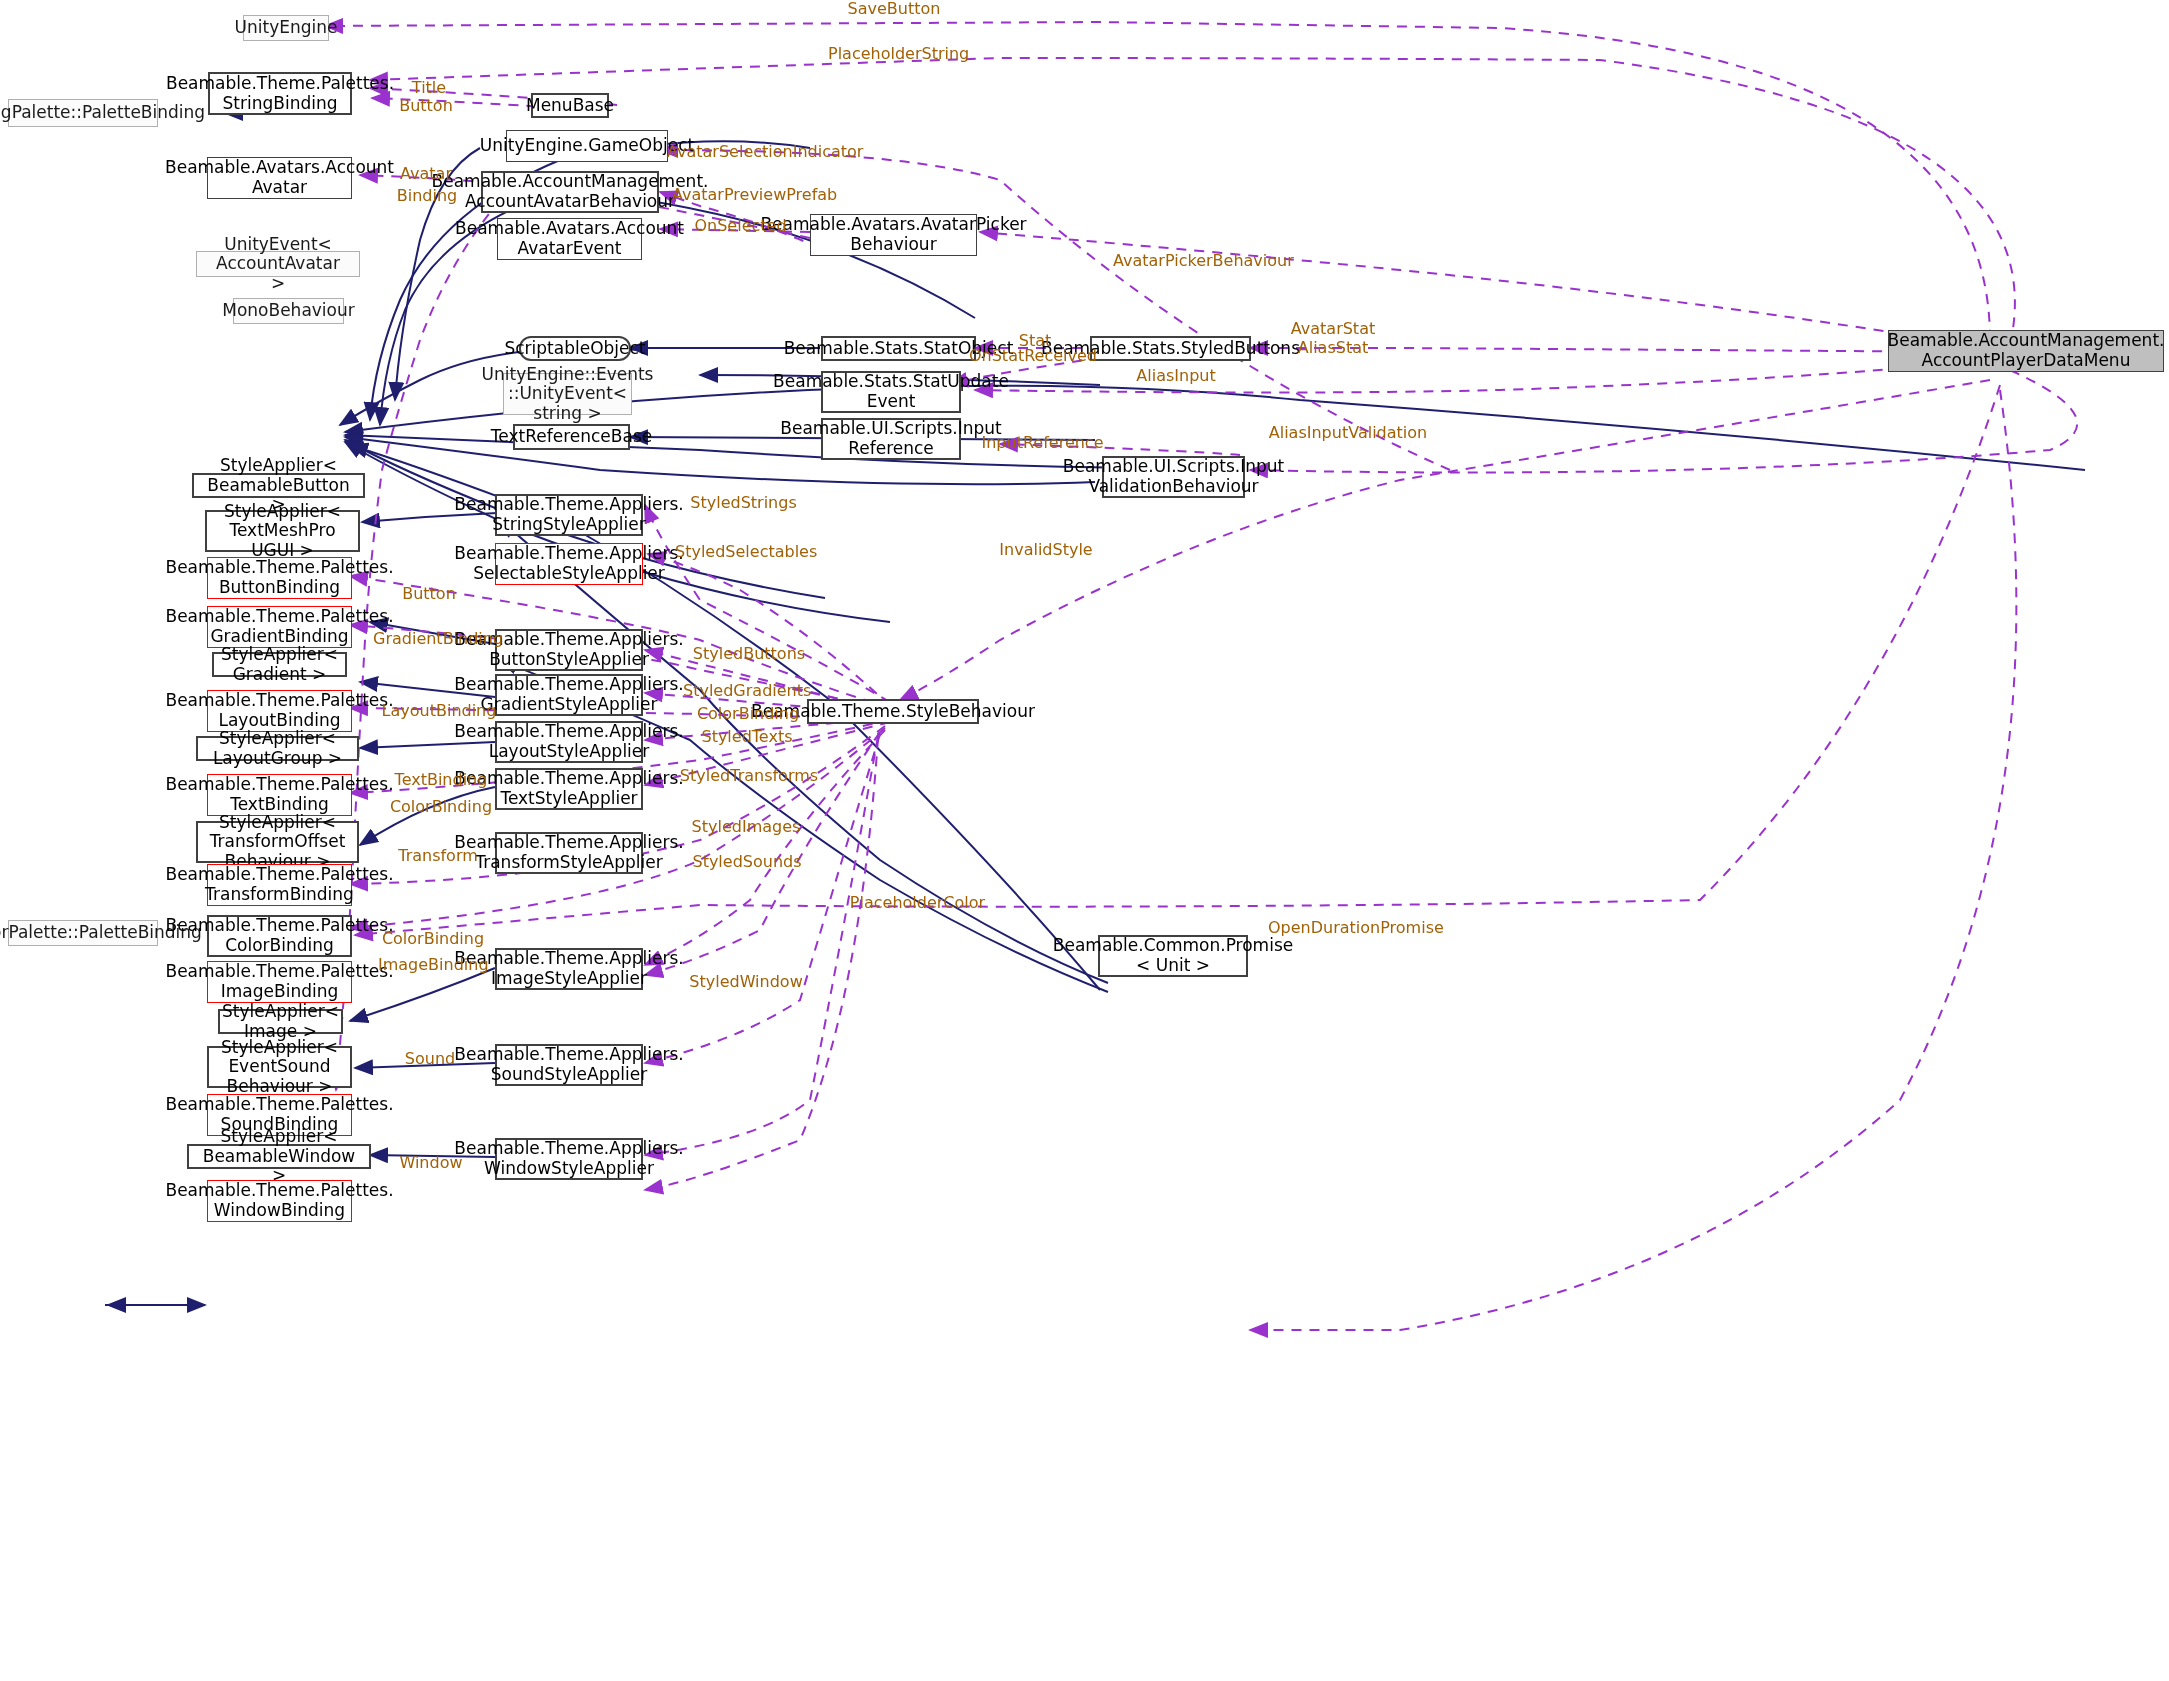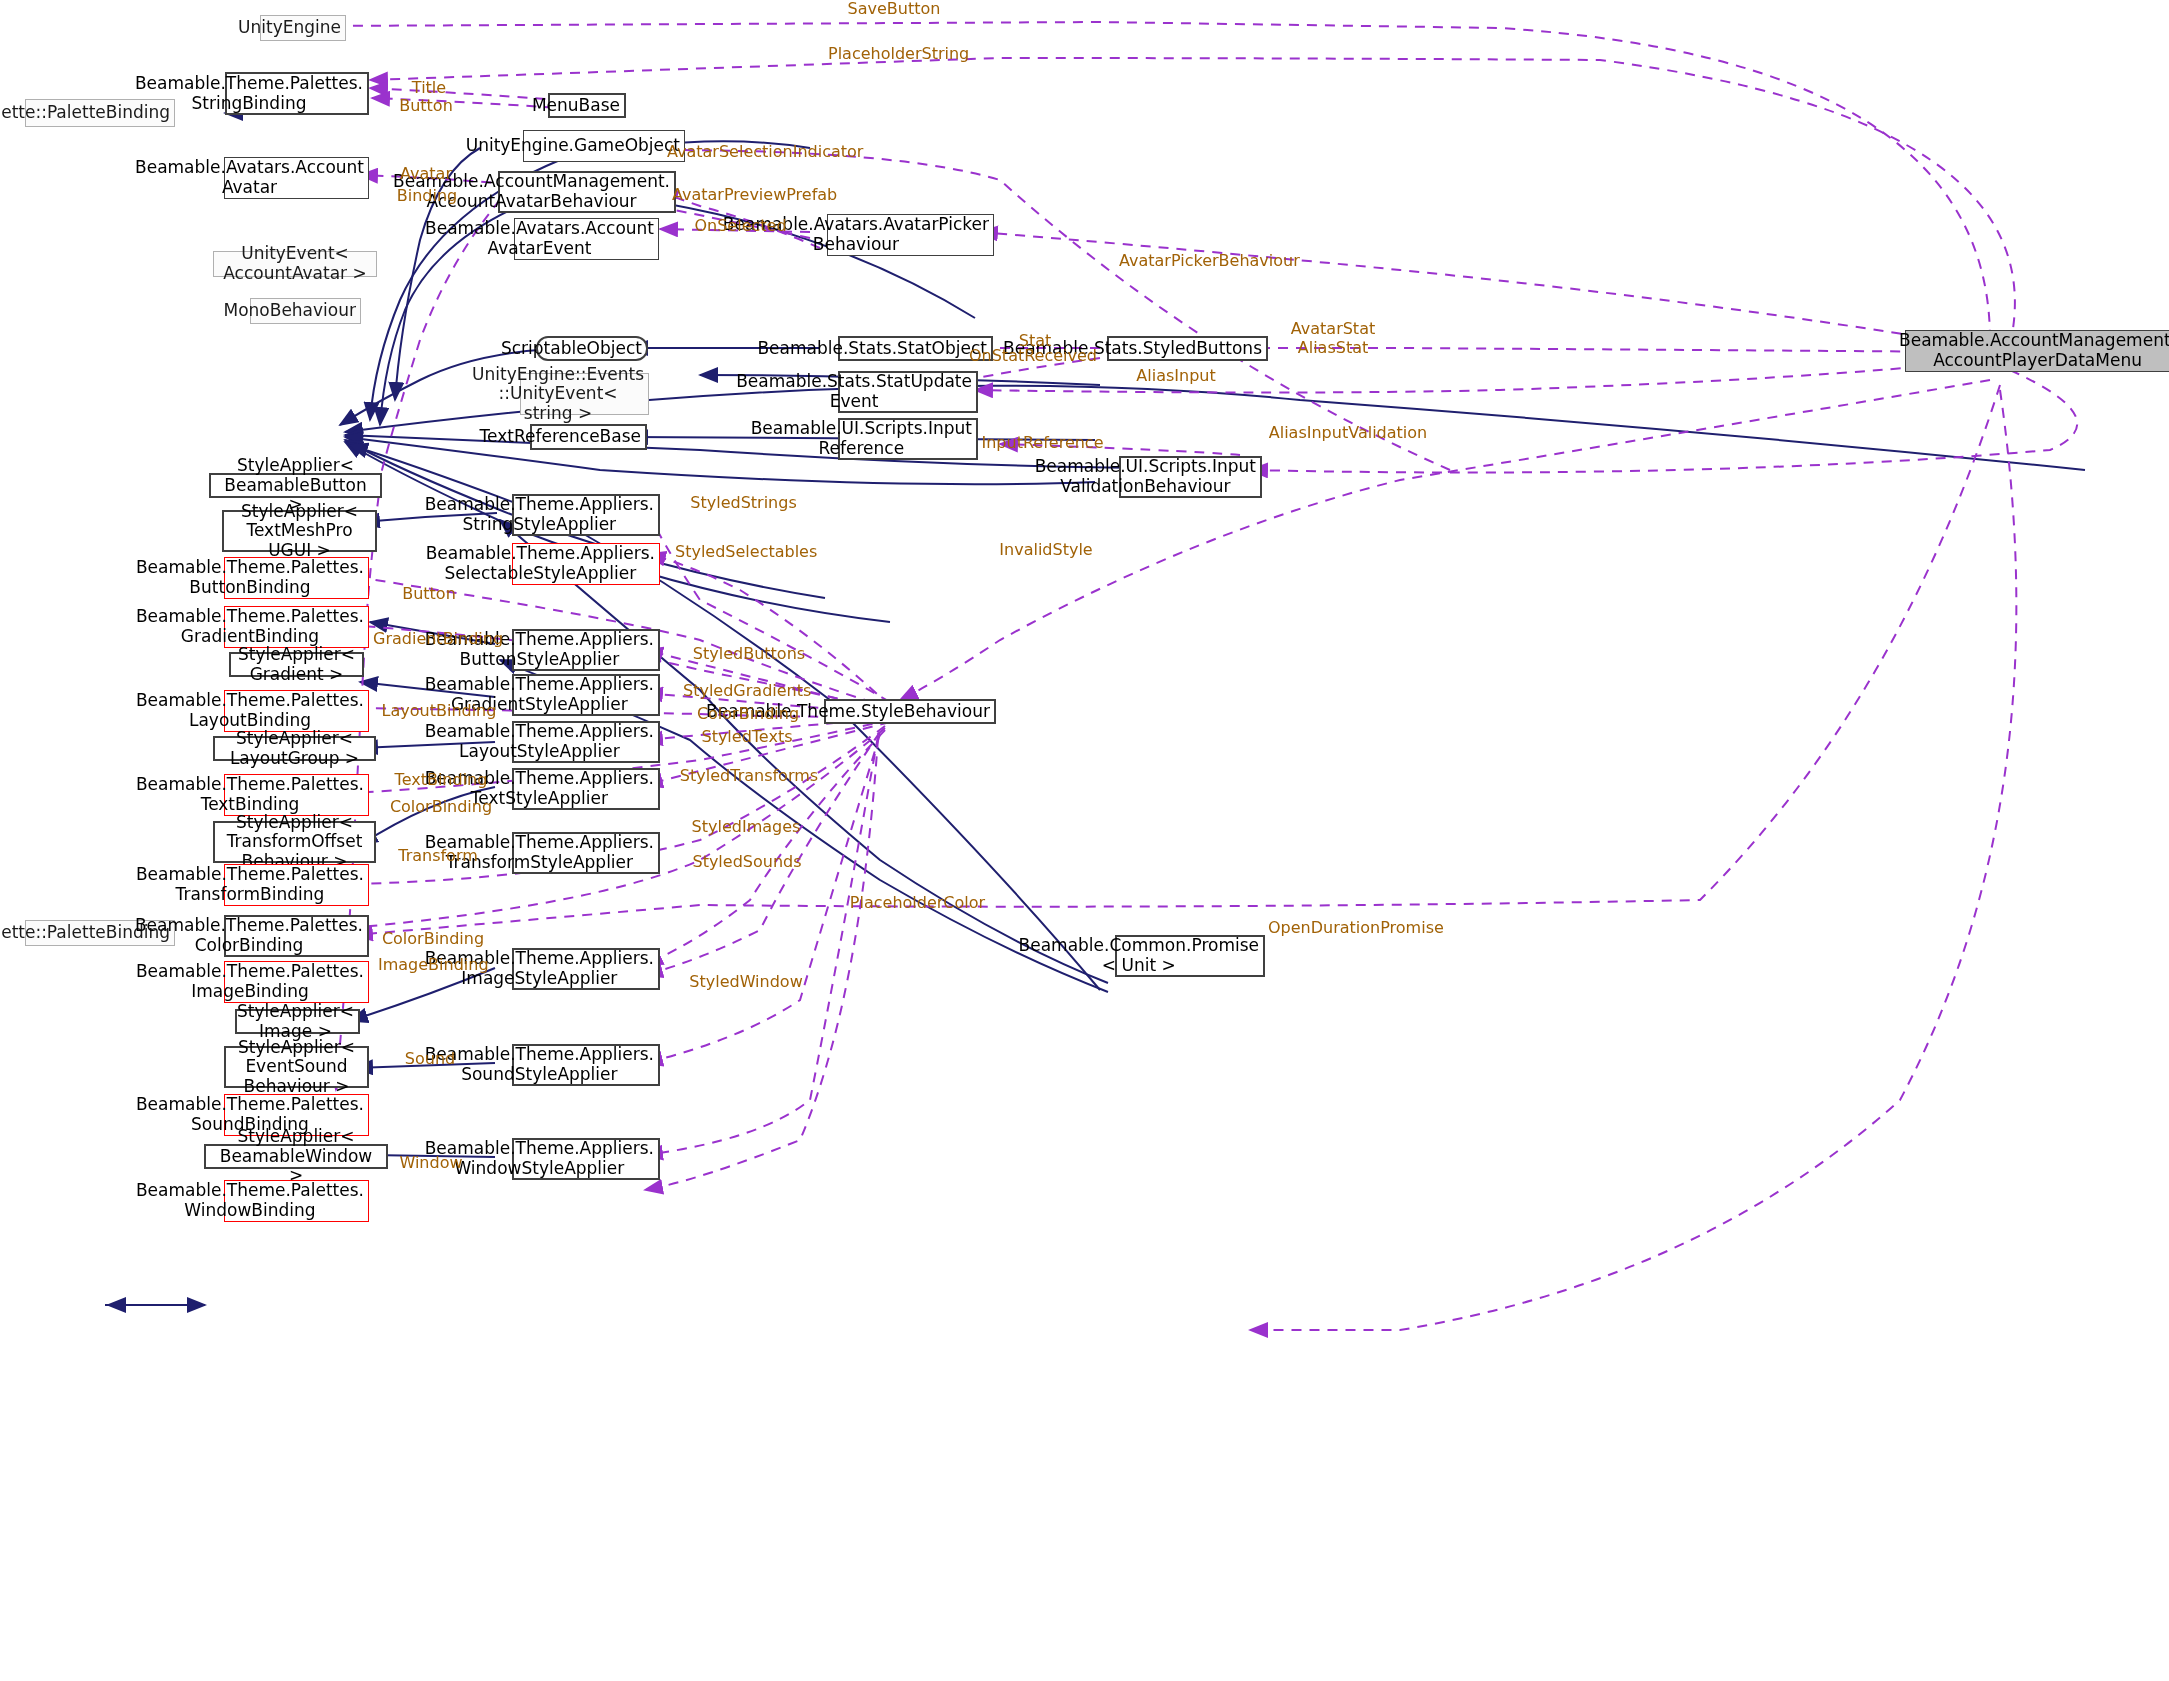--- a/index.html
+++ b/index.html
@@ -11,31 +11,30 @@
     background:#ffffff;
     font-family:"DejaVu Sans","Liberation Sans",sans-serif;
     overflow:hidden;
   }
   svg#edges{position:absolute;left:0;top:0;width:2169px;height:1681px;}
   .node{
     position:absolute;
     box-sizing:border-box;
     display:flex;
     align-items:center;
-    justify-content:flex-end;
+    justify-content:center;
     text-align:center;
     line-height:1.15;
     font-size:17px;
     color:#000000;
     background:#ffffff;
     border:1px solid #404040;
-    padding:2px 4px;
+    padding:2px 14px;
     white-space:pre-line;
     z-index:5;
-    margin-left:17px;
   }
   .node.grey{
     border:1px solid #b0b0b0;
     background:#fbfbfb;
     color:#1a1a1a;
   }
   .node.red{ border:1px solid #ff0000; }
   .node.dark{ border:2px solid #404040; }
   .node.target{
     background:#bfbfbf;
@@ -226,21 +225,21 @@
 
   <div class="elabel" style="left:844px;top:0px;width:100px;"><span>SaveButton</span></div>
   <div class="elabel" style="left:828px;top:45px;width:140px;"><span>PlaceholderString</span></div>
   <div class="elabel" style="left:404px;top:79px;width:50px;"><span>Title</span></div>
   <div class="elabel" style="left:394px;top:97px;width:64px;"><span>Button</span></div>
   <div class="elabel" style="left:667px;top:143px;width:175px;"><span>AvatarSelectionIndicator</span></div>
   <div class="elabel" style="left:398px;top:165px;width:56px;"><span>Avatar</span></div>
   <div class="elabel" style="left:672px;top:186px;width:160px;"><span>AvatarPreviewPrefab</span></div>
   <div class="elabel" style="left:396px;top:187px;width:62px;"><span>Binding</span></div>
   <div class="elabel" style="left:688px;top:217px;width:105px;"><span>OnSelected</span></div>
-  <div class="elabel" style="left:1113px;top:252px;width:175px;margin-left:6px;"><span>AvatarPickerBehaviour</span></div>
+  <div class="elabel" style="left:1113px;top:252px;width:175px;"><span>AvatarPickerBehaviour</span></div>
   <div class="elabel" style="left:1010px;top:332px;width:50px;"><span>Stat</span></div>
   <div class="elabel" style="left:963px;top:347px;width:140px;"><span>OnStatReceived</span></div>
   <div class="elabel" style="left:1279px;top:320px;width:108px;"><span>AvatarStat
 AliasStat</span></div>
   <div class="elabel" style="left:1130px;top:367px;width:92px;"><span>AliasInput</span></div>
   <div class="elabel" style="left:981px;top:434px;width:123px;"><span>InputReference</span></div>
   <div class="elabel" style="left:1268px;top:424px;width:160px;"><span>AliasInputValidation</span></div>
   <div class="elabel" style="left:686px;top:494px;width:115px;"><span>StyledStrings</span></div>
   <div class="elabel" style="left:675px;top:543px;width:138px;"><span>StyledSelectables</span></div>
   <div class="elabel" style="left:996px;top:541px;width:100px;"><span>InvalidStyle</span></div>

